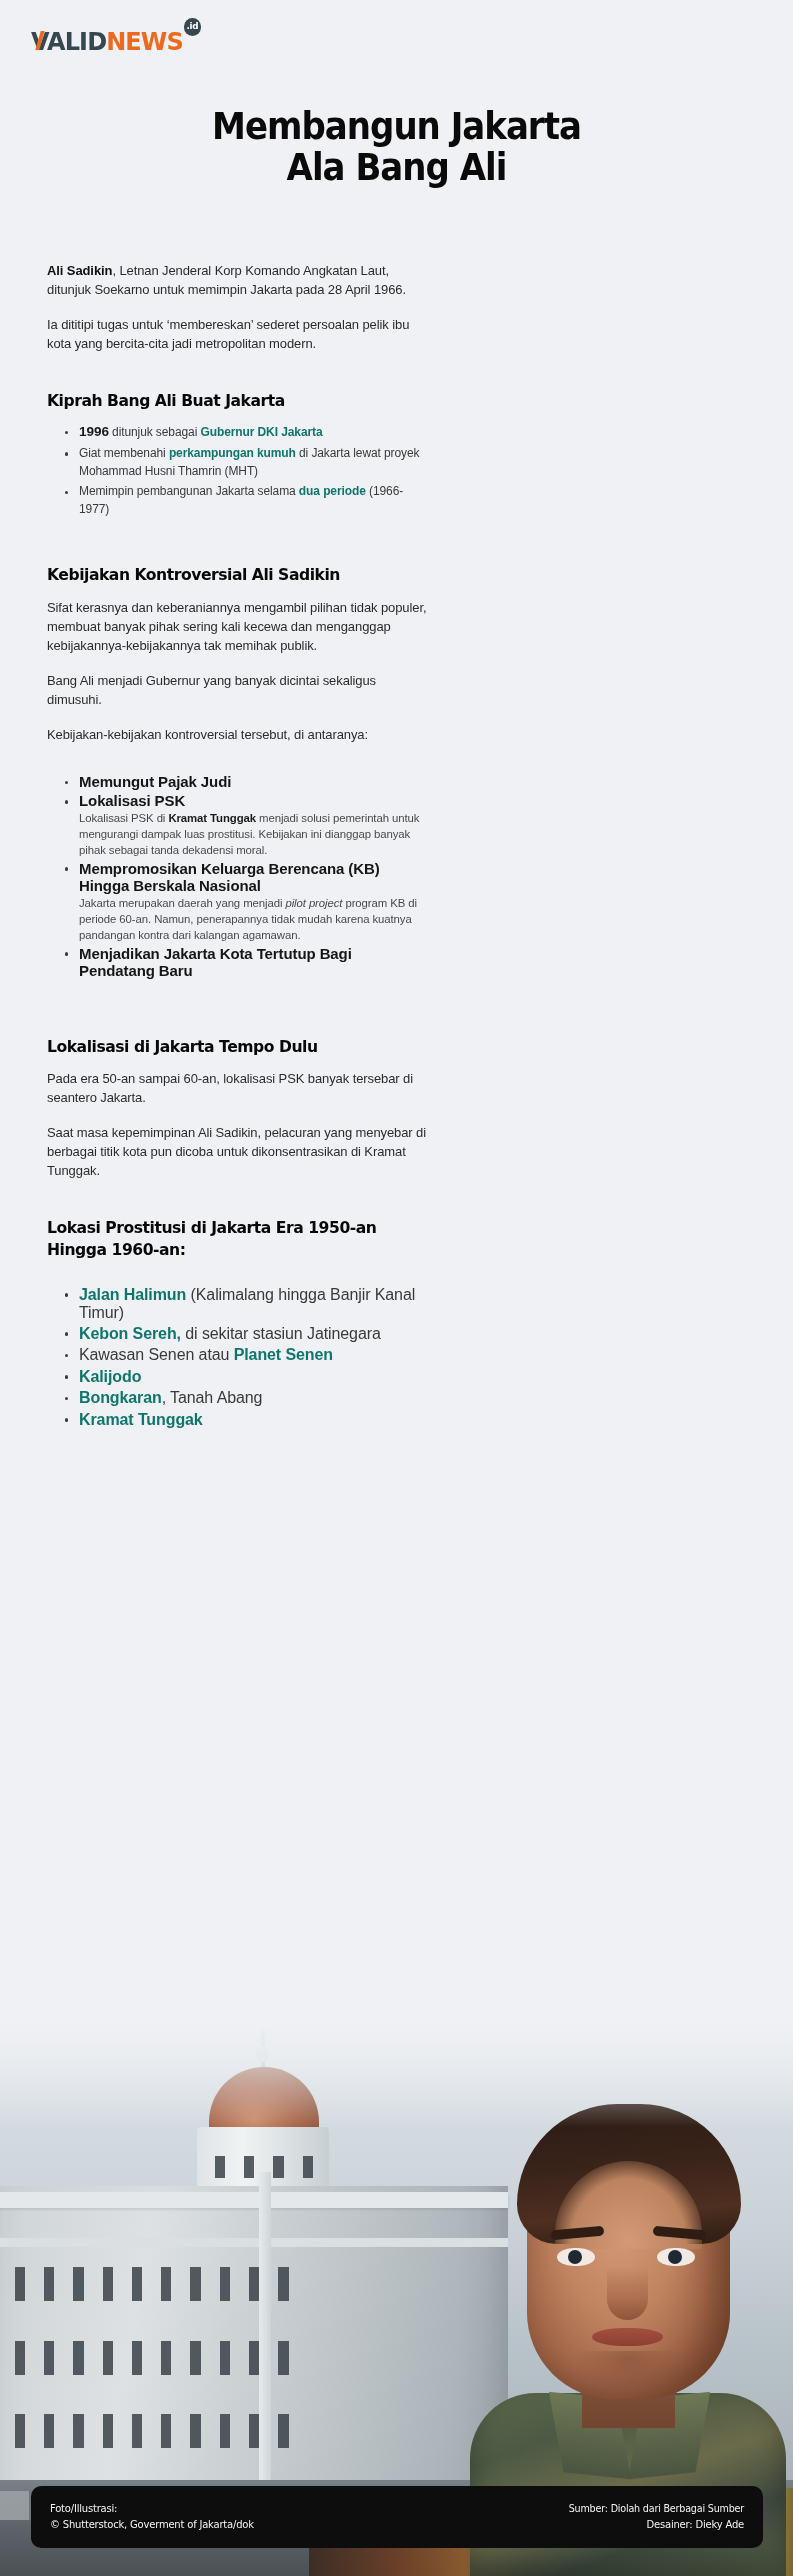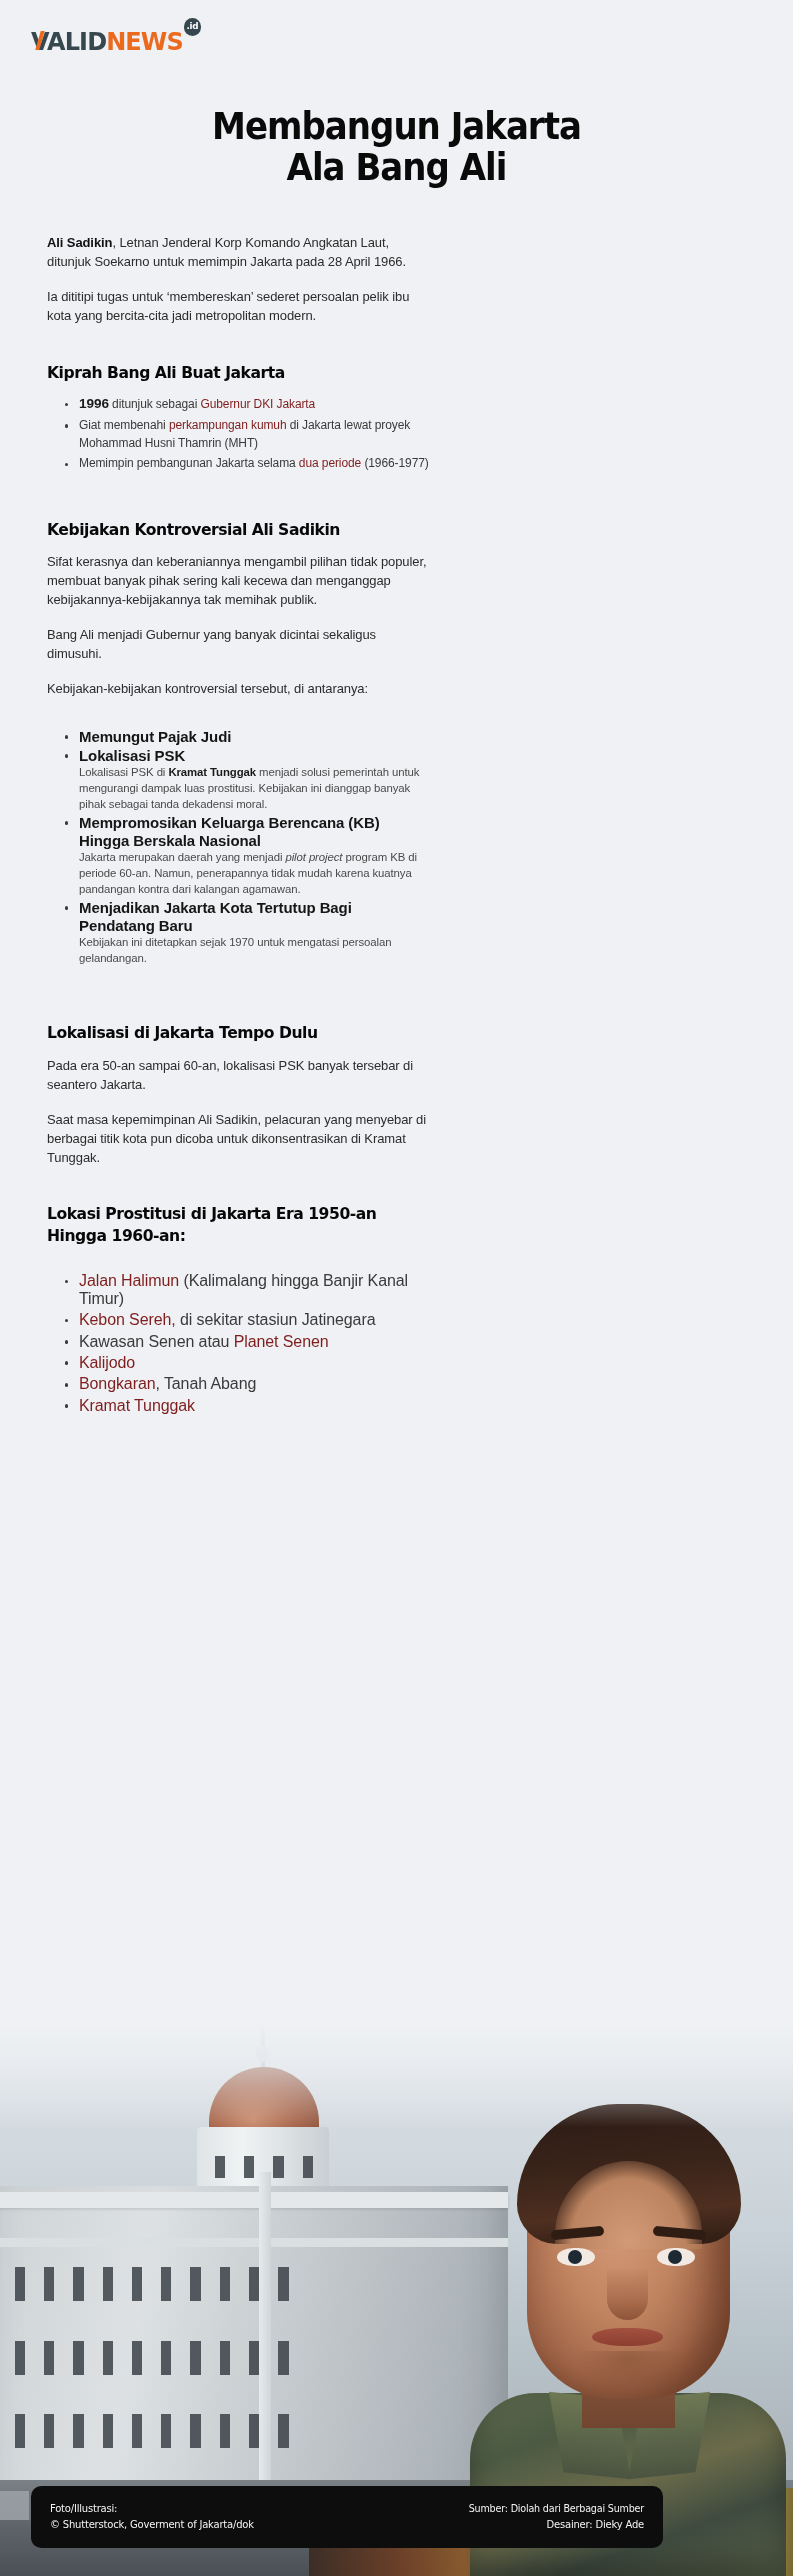--- a/index.html
+++ b/index.html
@@ -86,21 +86,21 @@
     line-height: 41px;
     letter-spacing: -1.1px;
     color: #0a0a0a;
     transform: scaleX(0.92);
   }
 
   
   .content {
     position: absolute;
     left: 47px;
-    top: 233px;
+    top: 261px;
     width: 383px;
     color: #2b2b2b;
   }
 
   .para {
     font-size: 13px;
     line-height: 19px;
     color: #2c2c2c;
     letter-spacing: -0.1px;
     margin-bottom: 16px;
@@ -138,21 +138,21 @@
   ul.bullets > li::before {
     content: "";
     position: absolute;
     left: 17.7px;
     top: 7.4px;
     width: 3.7px;
     height: 3.7px;
     border-radius: 50%;
     background: #3a3a3a;
   }
-  ul.bullets > li b { font-weight: 400; color: #7f1d1d; }
+  ul.bullets > li b { font-weight: 700; color: #0f766e; }
   ul.bullets > li .big { font-weight: 700; font-size: 13.6px; color: #1a1a1a; }
 
   ul.bullets.policy > li { margin-bottom: 1.5px; }
   ul.bullets.policy .ptitle {
     font-weight: 700;
     color: #161616;
     font-size: 15px;
     line-height: 17.7px;
     display: block;
   }
@@ -455,21 +455,21 @@
     height: 43px;
     border-radius: 0 0 55px 55px;
     background: radial-gradient(ellipse at 50% 20%, rgba(120,70,46,0.45) 0%, rgba(120,70,46,0) 70%);
   }
 
   
   .credit {
     position: absolute;
     left: 31px;
     top: 2486px;
-    width: 632px;
+    width: 732px;
     height: 62px;
     background: #0d0d0d;
     border-radius: 10.3px;
     z-index: 9;
     display: flex;
     justify-content: space-between;
     padding: 11px 19px;
     color: #f2f2f2;
   }
   .credit-left, .credit-right {
@@ -538,21 +538,20 @@
       <li>
         <span class="ptitle">Lokalisasi PSK</span>
         <span class="pbody"><span>Lokalisasi PSK di </span><b>Kramat Tunggak</b><span> menjadi solusi pemerintah untuk mengurangi dampak luas prostitusi. Kebijakan ini dianggap banyak pihak sebagai tanda dekadensi moral.</span></span>
       </li>
       <li>
         <span class="ptitle">Mempromosikan Keluarga Berencana (KB) Hingga Berskala Nasional</span>
         <span class="pbody"><span>Jakarta merupakan daerah yang menjadi </span><i>pilot project</i><span> program KB di periode 60-an. Namun, penerapannya tidak mudah karena kuatnya pandangan kontra dari kalangan agamawan.</span></span>
       </li>
       <li>
         <span class="ptitle">Menjadikan Jakarta Kota Tertutup Bagi Pendatang Baru</span>
-        <span class="pbody"><span>Kebijakan ini ditetapkan sejak 1970 untuk mengatasi persoalan gelandangan.</span></span>
       </li>
     </ul>
 
     <div class="spacer-lg"></div>
 
     <div class="sec-head">Lokalisasi di Jakarta Tempo Dulu</div>
     <p class="para">Pada era 50-an sampai 60-an, lokalisasi PSK banyak tersebar di seantero Jakarta.</p>
     <p class="para">Saat masa kepemimpinan Ali Sadikin, pelacuran yang menyebar di berbagai titik kota pun dicoba untuk dikonsentrasikan di Kramat Tunggak.</p>
 
     <div class="spacer-sm"></div>

